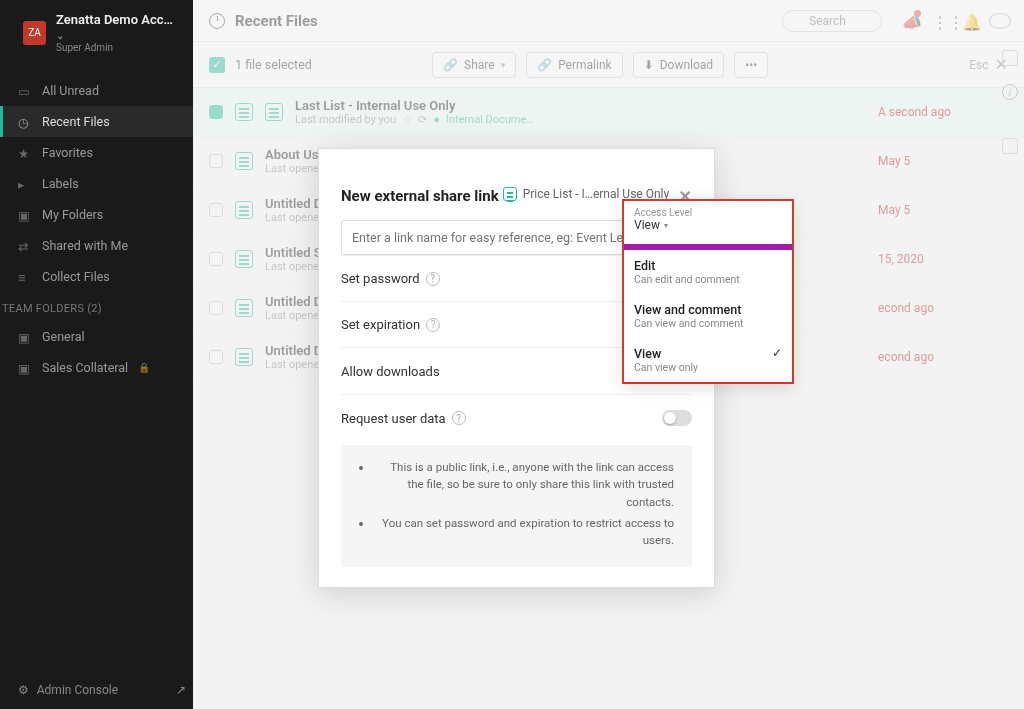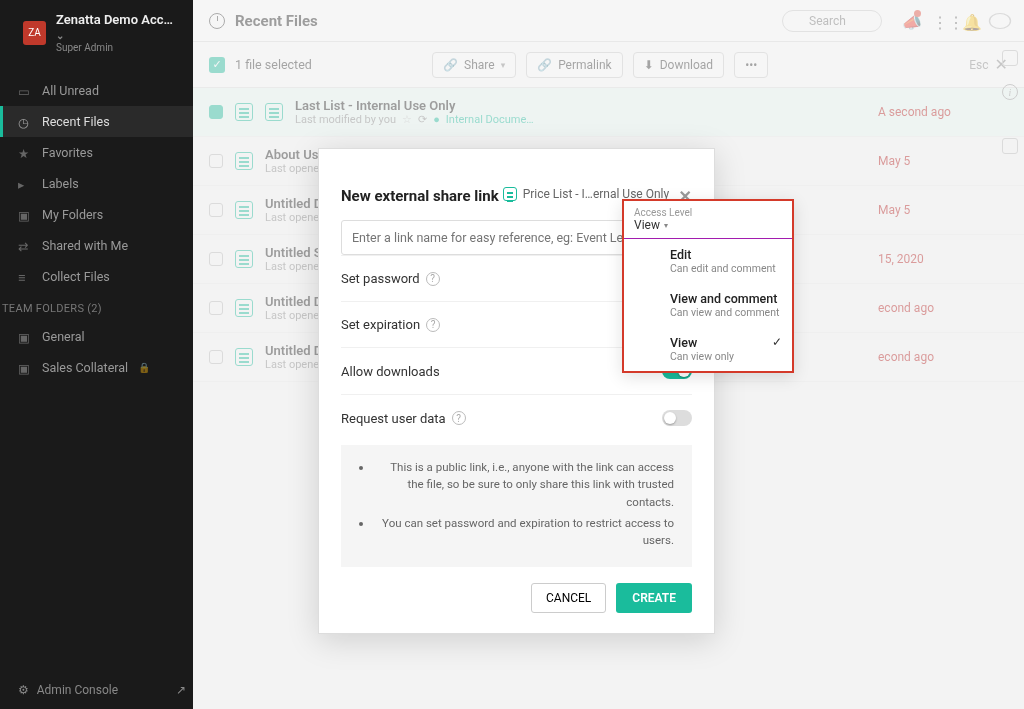--- a/index.html
+++ b/index.html
@@ -68,21 +68,21 @@
 .note-box li{font-size:11.5px;color:#666;line-height:1.5;margin-bottom:4px;}
 .m-actions { display:flex; justify-content:flex-end; gap:10px; margin-top:16px; }
 .btn-cancel{border:1px solid #ccc;background:#fff;padding:7px 14px;font-size:12px;border-radius:3px;cursor:pointer;}
 .btn-create{background:#1abc9c;color:#fff;border:none;padding:7px 16px;font-size:12px;font-weight:600;border-radius:3px;cursor:pointer;}
 
 .dropdown { position:absolute; z-index:20; left:622px; top:199px; width:172px; background:#fff; border:2px solid #d43a2a; box-shadow:0 4px 16px rgba(0,0,0,0.12); }
 .dd-hdr { padding:6px 10px 2px; }
 .dd-label { font-size:10px; color:#999; }
 .dd-sel { font-size:12px; color:#333; display:flex; align-items:center; gap:4px;}
 .dd-sel .caret{font-size:8px;color:#888;}
-.dd-items { border-top:1px solid #a21caf; margin-top:4px;padding-left:36px;}
+.dd-items { border-top:6px solid #a21caf; margin-top:10px;}
 .dd-item { padding:8px 10px; cursor:pointer; }
 .dd-item .t{font-size:12.5px;color:#222;font-weight:500;}
 .dd-item .d{font-size:10.5px;color:#888;}
 .dd-item.sel .t:after{content:"✓";float:right;font-size:12px;color:#333;}
 
 .side-rail{position:absolute;right:0;top:42px;width:28px;display:flex;flex-direction:column;align-items:center;gap:18px;padding-top:8px;color:#999;}
 .rail-i{width:16px;height:16px;border:1px solid #bbb;border-radius:3px;}
 .info-i{width:16px;height:16px;border:1.5px solid #999;border-radius:50%;display:flex;align-items:center;justify-content:center;font-size:10px;color:#999;font-style:italic;font-family:serif;}
 </style>
 </head>
@@ -280,24 +280,20 @@
       <span>Request user data</span>
       <span class="help">?</span>
       <span class="toggle"></span>
     </div>
   <div class="note-box">
     <ul>
       <li>This is a public link, i.e., anyone with the link can access the file, so be sure to only share this link with trusted contacts.</li>
       <li>You can set password and expiration to restrict access to users.</li>
     </ul>
   </div>
-  <div class="m-actions">
-    <button class="btn-cancel">CANCEL</button>
-    <button class="btn-create">CREATE</button>
-  </div>
 </div>
 
 <div class="dropdown">
   <div class="dd-hdr">
     <div class="dd-label">Access Level</div>
     <div class="dd-sel">
         <span>View</span>
         <span class="caret">▾</span>
       </div>
   </div>

